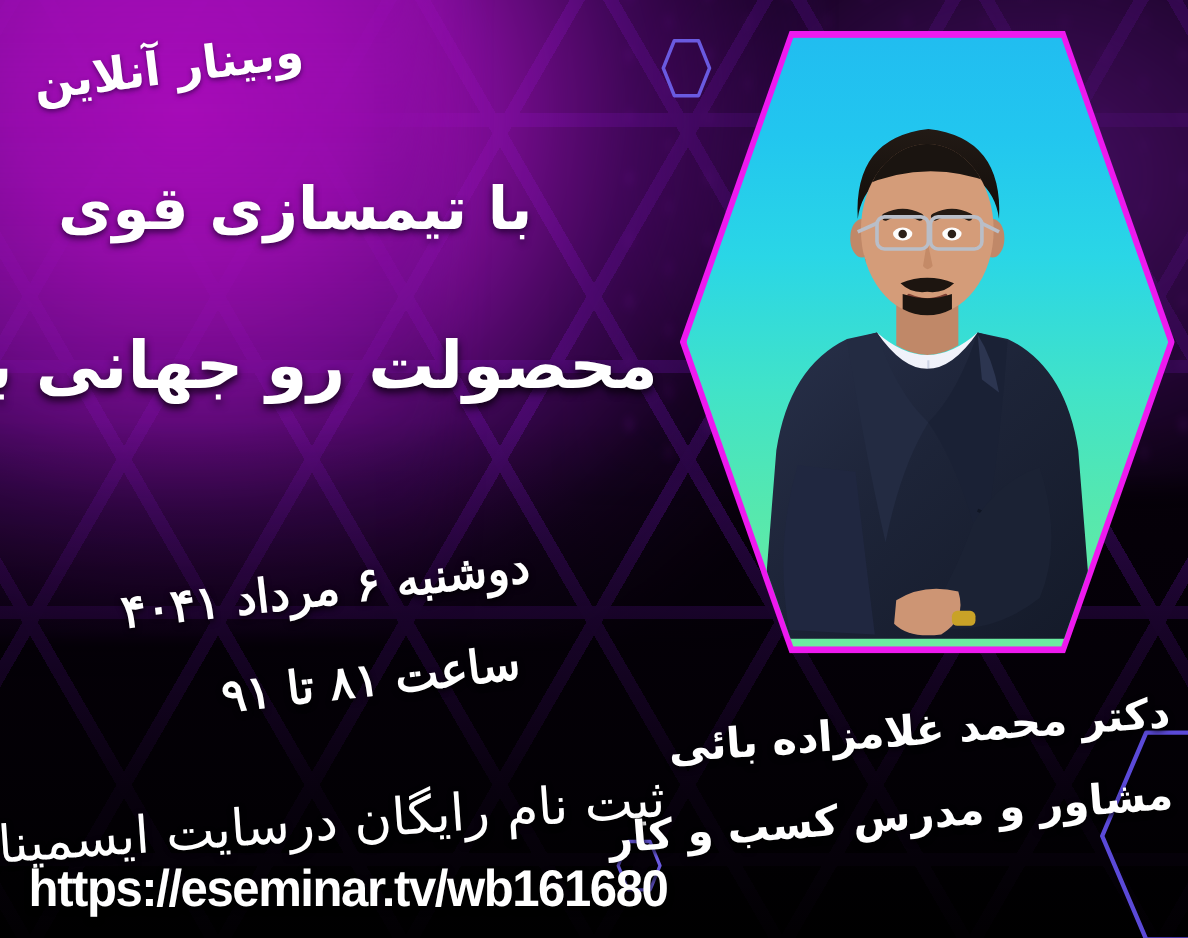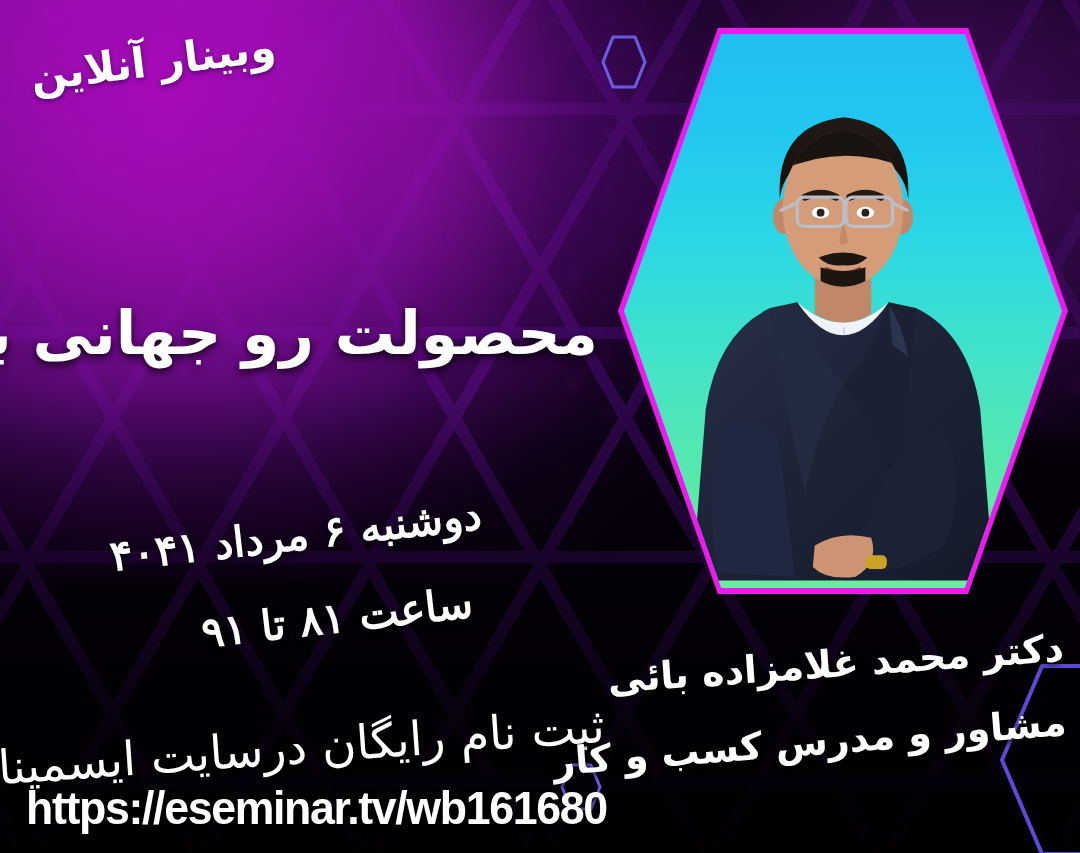--- a/index.html
+++ b/index.html
@@ -372,20 +372,21 @@
             <line x1="178" y1="172" x2="160" y2="180"></line>
             <line x1="276" y1="172" x2="292" y2="180"></line>
           </g>
         </svg>
       </div>
     </div>
   </div>
 
   <div class="txt" id="webinar-tag">وبینار آنلاین</div>
 
+  <div class="txt" id="headline-1">با تیمسازی قوی</div>
 
   <div class="txt" id="headline-2">محصولت رو جهانی بفروش</div>
 
   <div class="txt" id="date-line">دوشنبه ۶ مرداد ۱۴۰۴</div>
 
   <div class="txt" id="time-line">ساعت ۱۸ تا ۱۹</div>
 
   <div class="txt" id="register-line">ثبت نام رایگان درسایت ایسمینار</div>
 
   <div class="txt" id="url-line">https://eseminar.tv/wb161680</div>

